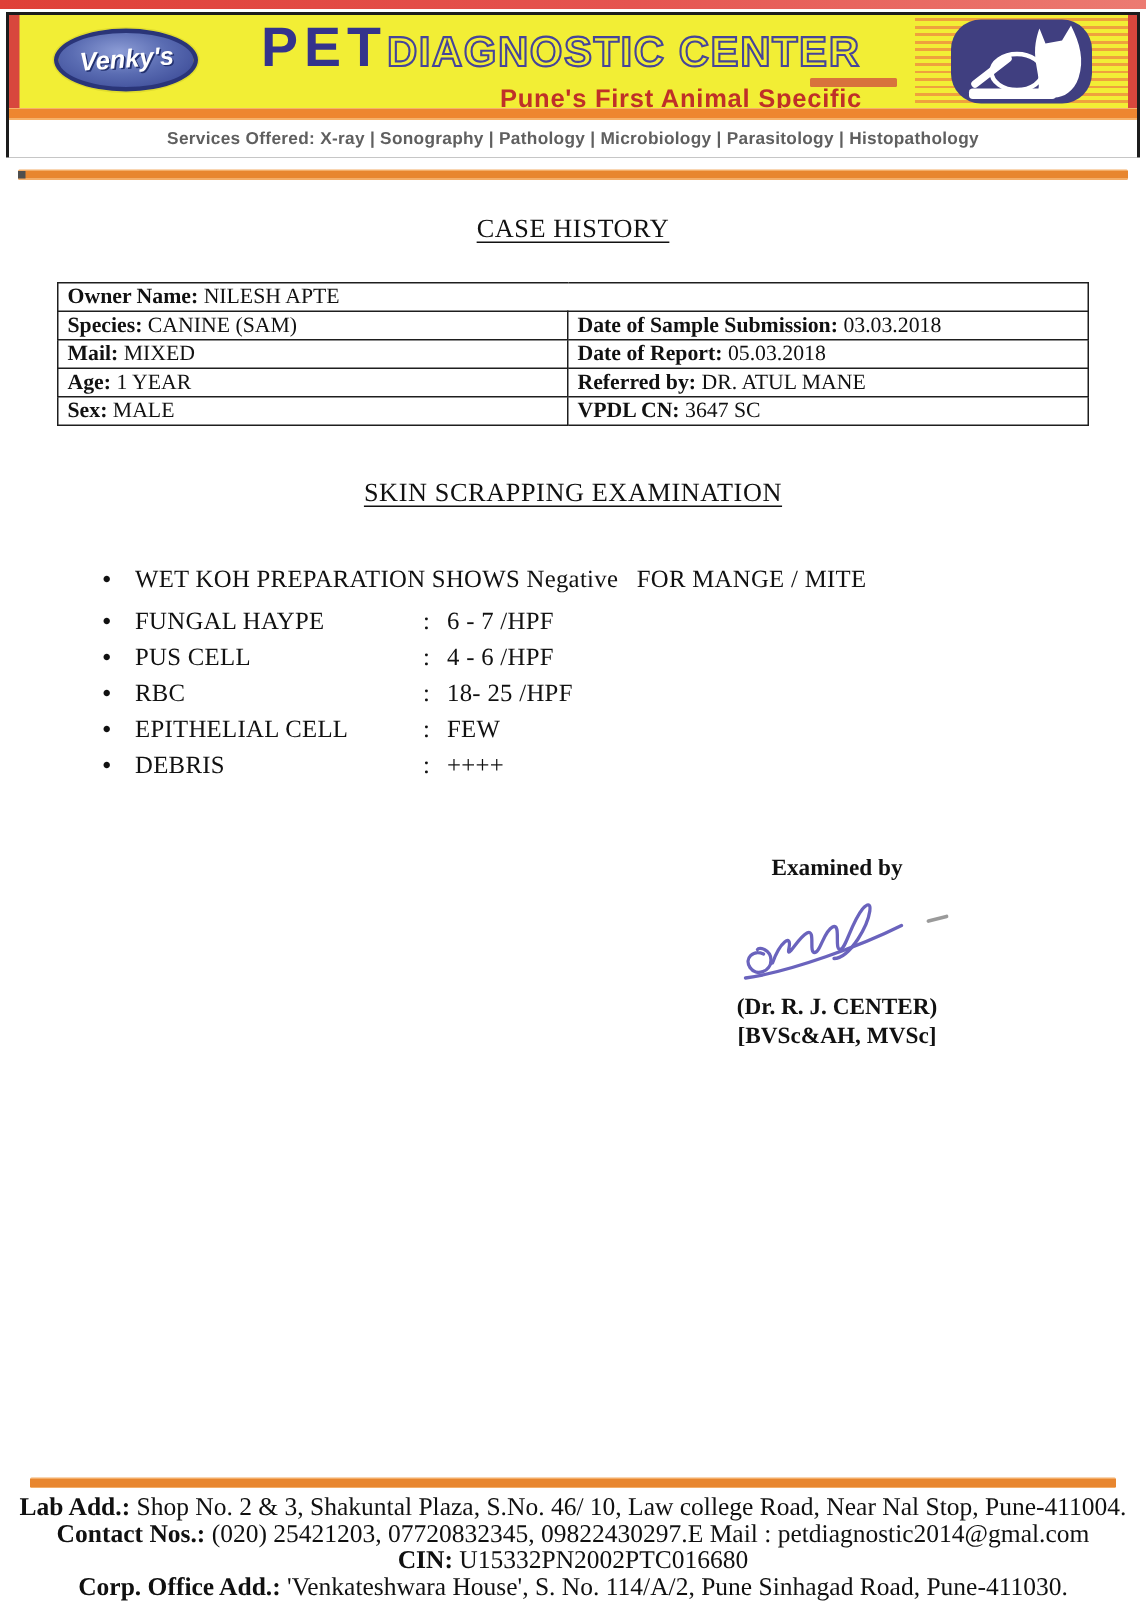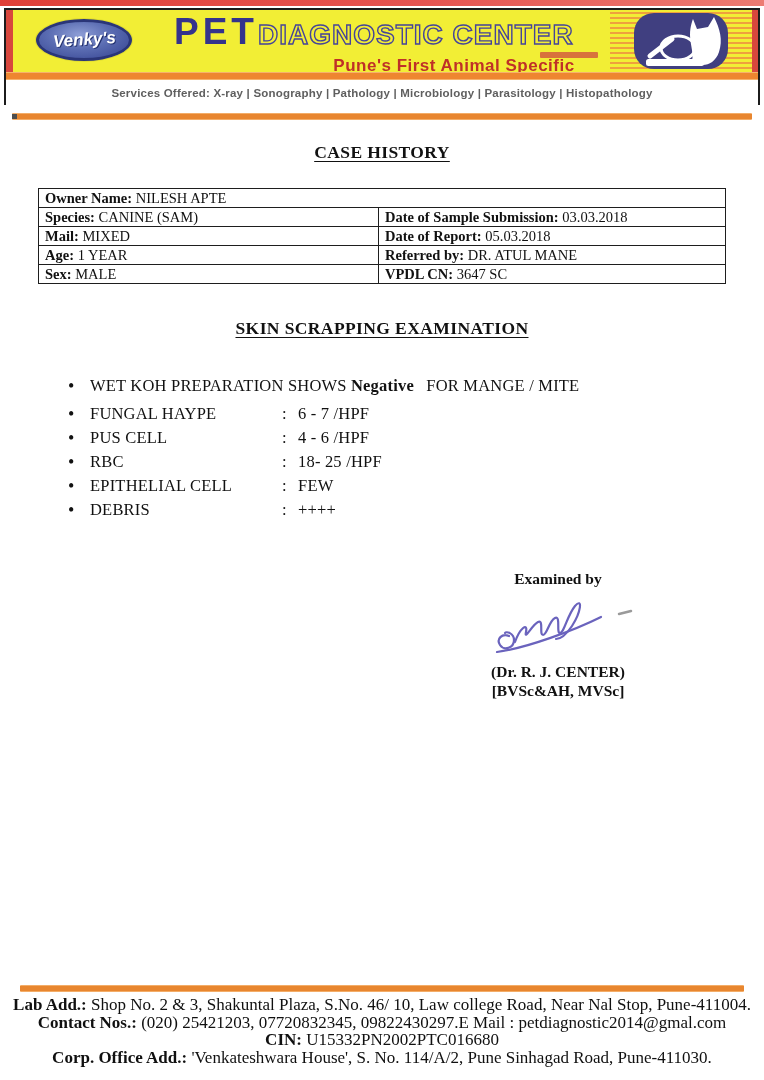--- a/index.html
+++ b/index.html
@@ -46,42 +46,42 @@
     font-family:"Liberation Sans", sans-serif; font-weight:bold; font-size:11.5px;
     color:#5f5f5f; letter-spacing:.2px; }
   .rule { position:absolute; left:12px; right:12px; height:7px;
     background:linear-gradient(180deg,#f3ad68 0 1px,#e8862f 1px 6px,#f3ad68 6px 7px);
     border-radius:1px; }
   .rule-top { top:113px; }
   .rule-top::before { content:""; position:absolute; left:0; top:1px; width:5px; height:5px; background:#4e4e4e; }
 
   
   .doc-heading { position:absolute; left:0; right:0; text-align:center;
-    font-size:17.5px; font-weight:bold; letter-spacing:.4px;
+    font-size:17.5px; font-weight:normal; letter-spacing:.4px;
     text-decoration:underline; text-underline-offset:3px; }
   .h-case { top:142px; }
   .h-exam { top:318px; }
 
   
   .case-table { position:absolute; top:188px; left:38px; width:688px;
     border-collapse:collapse; font-size:14.5px; }
   .case-table td { border:1.4px solid #1e1e1e; padding:0 6px; height:19px;
     white-space:nowrap; vertical-align:middle; }
   .case-table b { font-weight:bold;text-align:center; }
 
   
   .exam-list { position:absolute; top:374px; left:90px; right:30px; list-style:none;
     font-size:16.5px; letter-spacing:.2px; }
   .exam-list li { position:relative; line-height:24px; white-space:nowrap; }
   .exam-list li::before { content:"\2022"; position:absolute; left:-22px; font-size:18px; }
   .exam-list li.sentence { margin-bottom:4px; }
   .exam-label { display:inline-block; width:192px; }
   .exam-colon { display:inline-block; width:16px; }
   .exam-colon::before { content:":"; }
-  .neg { font-weight:bold; font-family:"Liberation Serif", serif; }
+  .neg { font-weight:normal; font-family:"Liberation Serif", serif; }
   .post-gap { margin-left:8px; }
 
   
   .examined { position:absolute; top:570px; left:452px; width:212px; text-align:center; }
   .examined-title { font-weight:bold; font-size:15.5px; }
   .sig-wrap { margin:2px 0 0 0; height:72px; }
   .doctor-name, .doctor-qual { font-weight:bold; font-size:15.5px; line-height:19px; }
 
   
   .rule-footer { top:985px; left:20px; right:20px; }

